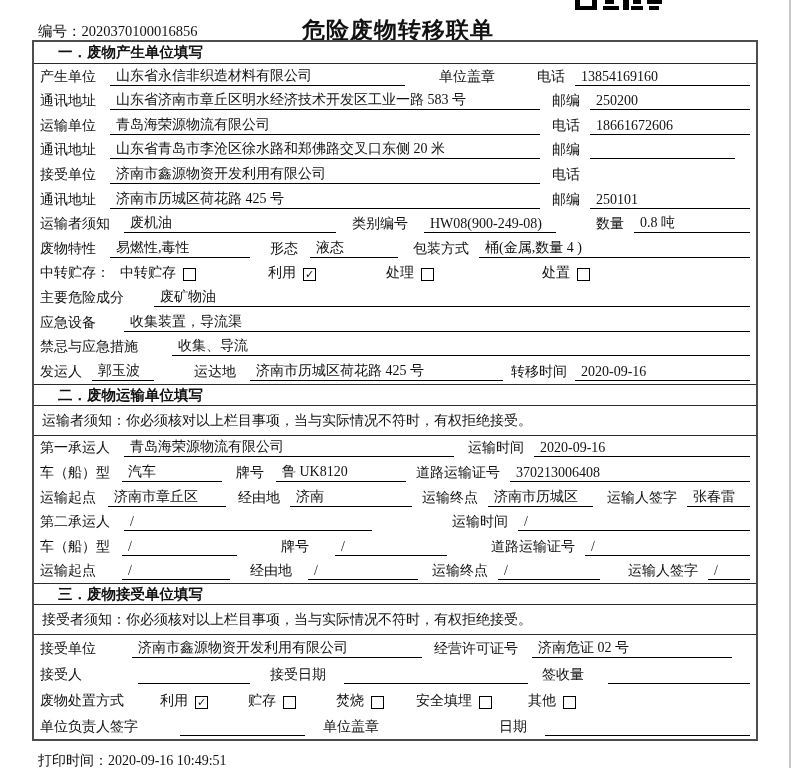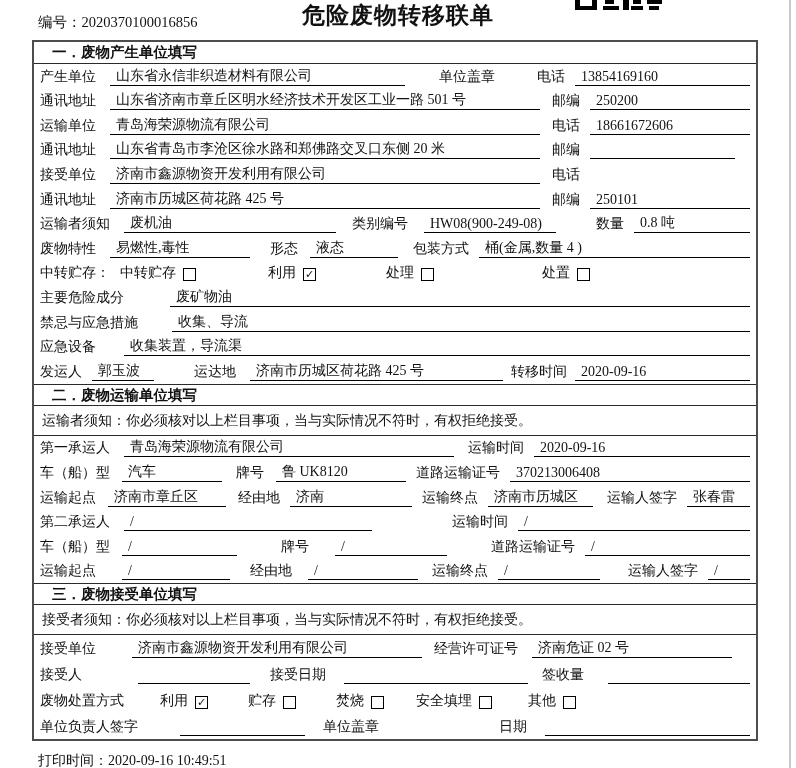--- a/index.html
+++ b/index.html
@@ -3,28 +3,28 @@
 <meta charset="utf-8">
 <style>
   * { margin:0; padding:0; box-sizing:border-box; }
   html,body { width:796px; height:768px; background:#ffffff; overflow:hidden;
     font-family:"Liberation Serif","DejaVu Serif",serif; color:#111; font-size:14px; }
   .page { position:relative; width:796px; height:768px; }
   .edge-line { position:absolute; left:789px; top:0; width:2px; height:768px; background:#c9c9c9; }
 
   
   .hdr { position:relative; height:40px; }
-  .serial { position:absolute; left:38px; top:13px; font-size:14.5px; }
-  .title { position:absolute; left:0; right:0; top:0; text-align:center;
+  .serial { position:absolute; left:38px; top:22px; font-size:14.5px; }
+  .title { position:absolute; left:0; right:0; top:15px; text-align:center;
            font-size:23px; font-weight:bold; letter-spacing:1px; }
   .qr { position:absolute; left:575px; top:0; }
 
   
   .tbl { position:absolute; left:32px; top:40px; width:726px; border:2px solid #4d4d4d; background:#fff; }
-  .sec-hd { height:22px; line-height:21px; padding-left:18px; font-weight:bold; font-size:14.5px;
+  .sec-hd { height:22px; line-height:21px; padding-left:24px; font-weight:bold; font-size:14.5px;
             border-bottom:1px solid #2b2b2b; }
   .sec-hd.mid { border-top:1px solid #2b2b2b; }
   .note { height:30px; line-height:29px; padding-left:8px; border-bottom:1px solid #2b2b2b; }
 
   .row { display:flex; align-items:flex-end; height:24.6px; padding:0 6px 3px 6px; }
   .row3 { height:26px; }
   .row > * + * { margin-left:10px; }
   .lbl { white-space:nowrap; flex:0 0 auto; }
   .val { border-bottom:1px solid #000; white-space:nowrap; padding:0 4px 0 6px;
          flex:0 0 auto; min-height:17px; }
@@ -67,21 +67,21 @@
     <div class="row">
       <span class="lbl">产生单位</span>
       <span class="val" style="width:295px;margin-left:14px">山东省永信非织造材料有限公司</span>
       <span class="lbl" style="margin-left:34px">单位盖章</span>
       <span class="lbl" style="margin-left:42px">电话</span>
       <span class="val fill">13854169160</span>
     </div>
 
     <div class="row">
       <span class="lbl">通讯地址</span>
-      <span class="val" style="width:430px;margin-left:14px">山东省济南市章丘区明水经济技术开发区工业一路 501 号</span>
+      <span class="val" style="width:430px;margin-left:14px">山东省济南市章丘区明水经济技术开发区工业一路 583 号</span>
       <span class="lbl" style="margin-left:12px">邮编</span>
       <span class="val fill">250200</span>
     </div>
 
     <div class="row">
       <span class="lbl">运输单位</span>
       <span class="val" style="width:430px;margin-left:14px">青岛海荣源物流有限公司</span>
       <span class="lbl" style="margin-left:12px">电话</span>
       <span class="val fill">18661672606</span>
     </div>
@@ -139,31 +139,31 @@
         <span class="cb"></span>
       </span>
       <span class="opt" style="margin-left:108px">
         <span class="lbl">处置</span>
         <span class="cb"></span>
       </span>
     </div>
 
     <div class="row">
       <span class="lbl">主要危险成分</span>
-      <span class="val fill" style="margin-left:46px">废矿物油</span>
+      <span class="val fill" style="margin-left:30px">废矿物油</span>
+    </div>
+
+    <div class="row">
+      <span class="lbl">应急设备</span>
+      <span class="val fill" style="margin-left:28px">收集装置，导流渠</span>
     </div>
 
     <div class="row">
       <span class="lbl">禁忌与应急措施</span>
       <span class="val fill" style="margin-left:34px">收集、导流</span>
-    </div>
-
-    <div class="row">
-      <span class="lbl">应急设备</span>
-      <span class="val fill" style="margin-left:28px">收集装置，导流渠</span>
     </div>
 
     <div class="row">
       <span class="lbl">发运人</span>
       <span class="val" style="width:62px;">郭玉波</span>
       <span class="lbl" style="margin-left:40px">运达地</span>
       <span class="val" style="width:253px;margin-left:14px">济南市历城区荷花路 425 号</span>
       <span class="lbl" style="margin-left:8px">转移时间</span>
       <span class="val fill" style="margin-left:8px">2020-09-16</span>
     </div>

